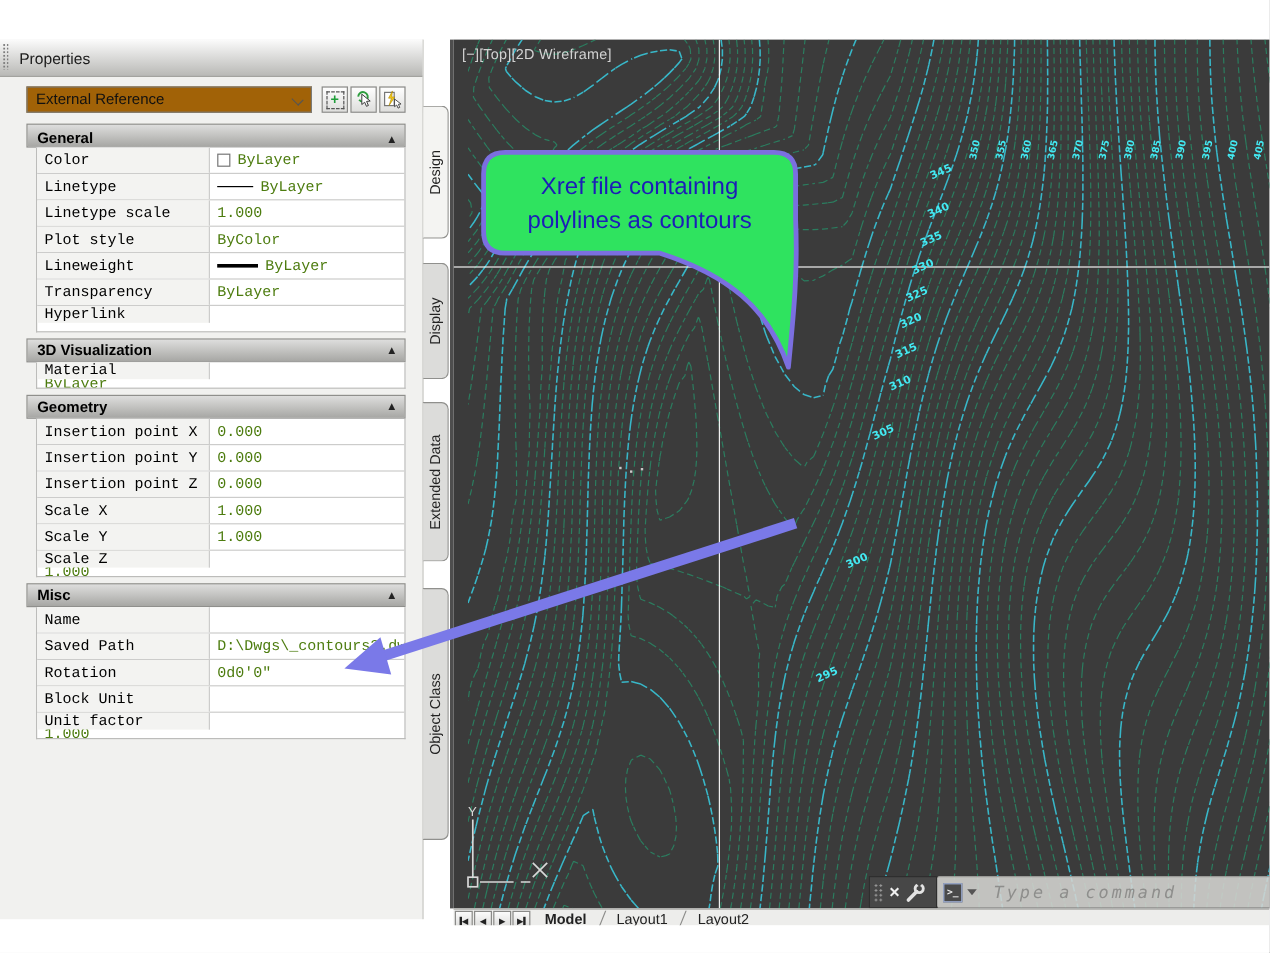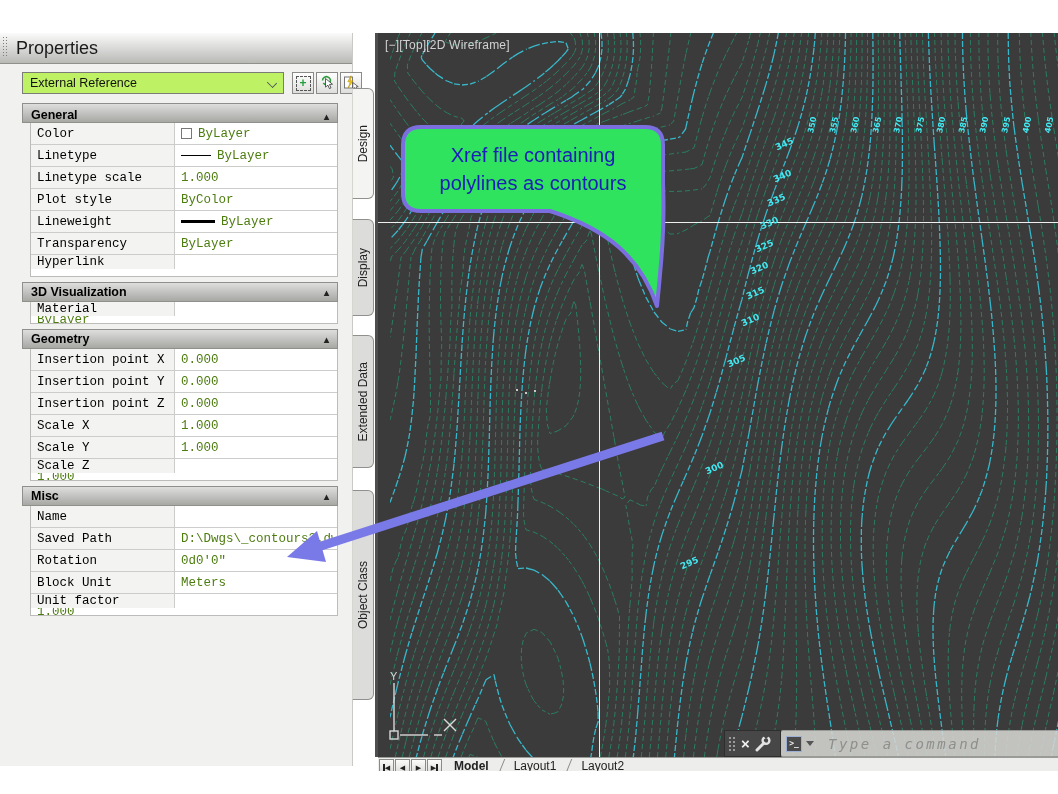--- a/index.html
+++ b/index.html
@@ -3,25 +3,25 @@
 <meta charset="utf-8">
 <style>
   html,body{margin:0;padding:0;background:#fff;}
   .app{position:relative;width:1058px;height:794px;background:#ffffff;overflow:hidden;
        font-family:"Liberation Sans",sans-serif;-webkit-font-smoothing:antialiased;}
 
   
   .palette{position:absolute;left:0;top:33px;width:352px;height:733px;background:#f1f1ef;border-right:1px solid #c9c9c6;}
   .palette-title{position:relative;height:30px;background:linear-gradient(#fbfbfb,#b9b9b6);
       border-bottom:1px solid #8f8f8c;display:flex;align-items:center;padding-left:16px;
-      font-size:18px;color:#1b1b1b;}
+      font-size:13px;color:#1b1b1b;}
   .pgrip{position:absolute;left:2px;top:3px;width:5px;height:22px;
       background-image:radial-gradient(#7d7d7d 0.8px,transparent 0.9px);background-size:3px 3px;}
   .selrow{position:absolute;left:22px;top:39px;height:22px;display:flex;align-items:center;}
-  .dropdown{width:262px;height:22px;background:#bef264;border:1px solid #7b7b78;box-sizing:border-box;
+  .dropdown{width:238px;height:22px;background:#a16207;border:1px solid #7b7b78;box-sizing:border-box;
       display:flex;align-items:center;padding-left:7px;font-size:12.5px;color:#111;position:relative;}
   .chev{position:absolute;right:7px;top:6px;width:7px;height:7px;border-right:1.6px solid #555;
       border-bottom:1.6px solid #555;transform:rotate(45deg) scale(1,.8);}
   .tbtn{width:22px;height:22px;margin-left:2px;background:linear-gradient(#fefefe,#dededc);
       border:1px solid #8a8a88;box-sizing:border-box;display:flex;align-items:center;justify-content:center;padding:0;}
   .tbtn:first-of-type{margin-left:8px;}
   .pickadd{width:13px;height:13px;border:1px dashed #555;display:flex;align-items:center;justify-content:center;
       font-size:12px;font-weight:bold;color:#1f9e3a;line-height:10px;}
 
   .grid{position:absolute;left:22px;top:70px;width:316px;}
@@ -244,23 +244,20 @@
             </div>
           </div>
           <div class="row">
             <div class="cl">Rotation</div>
             <div class="cv">
               <span>0d0'0"</span>
             </div>
           </div>
           <div class="row">
             <div class="cl">Block Unit</div>
-            <div class="cv">
-              <span>Meters</span>
-            </div>
           </div>
           <div class="row">
             <div class="cl">Unit factor</div>
             <div class="cv">
               <span>1.000</span>
             </div>
           </div>
         </div>
       </div>
   </div>

